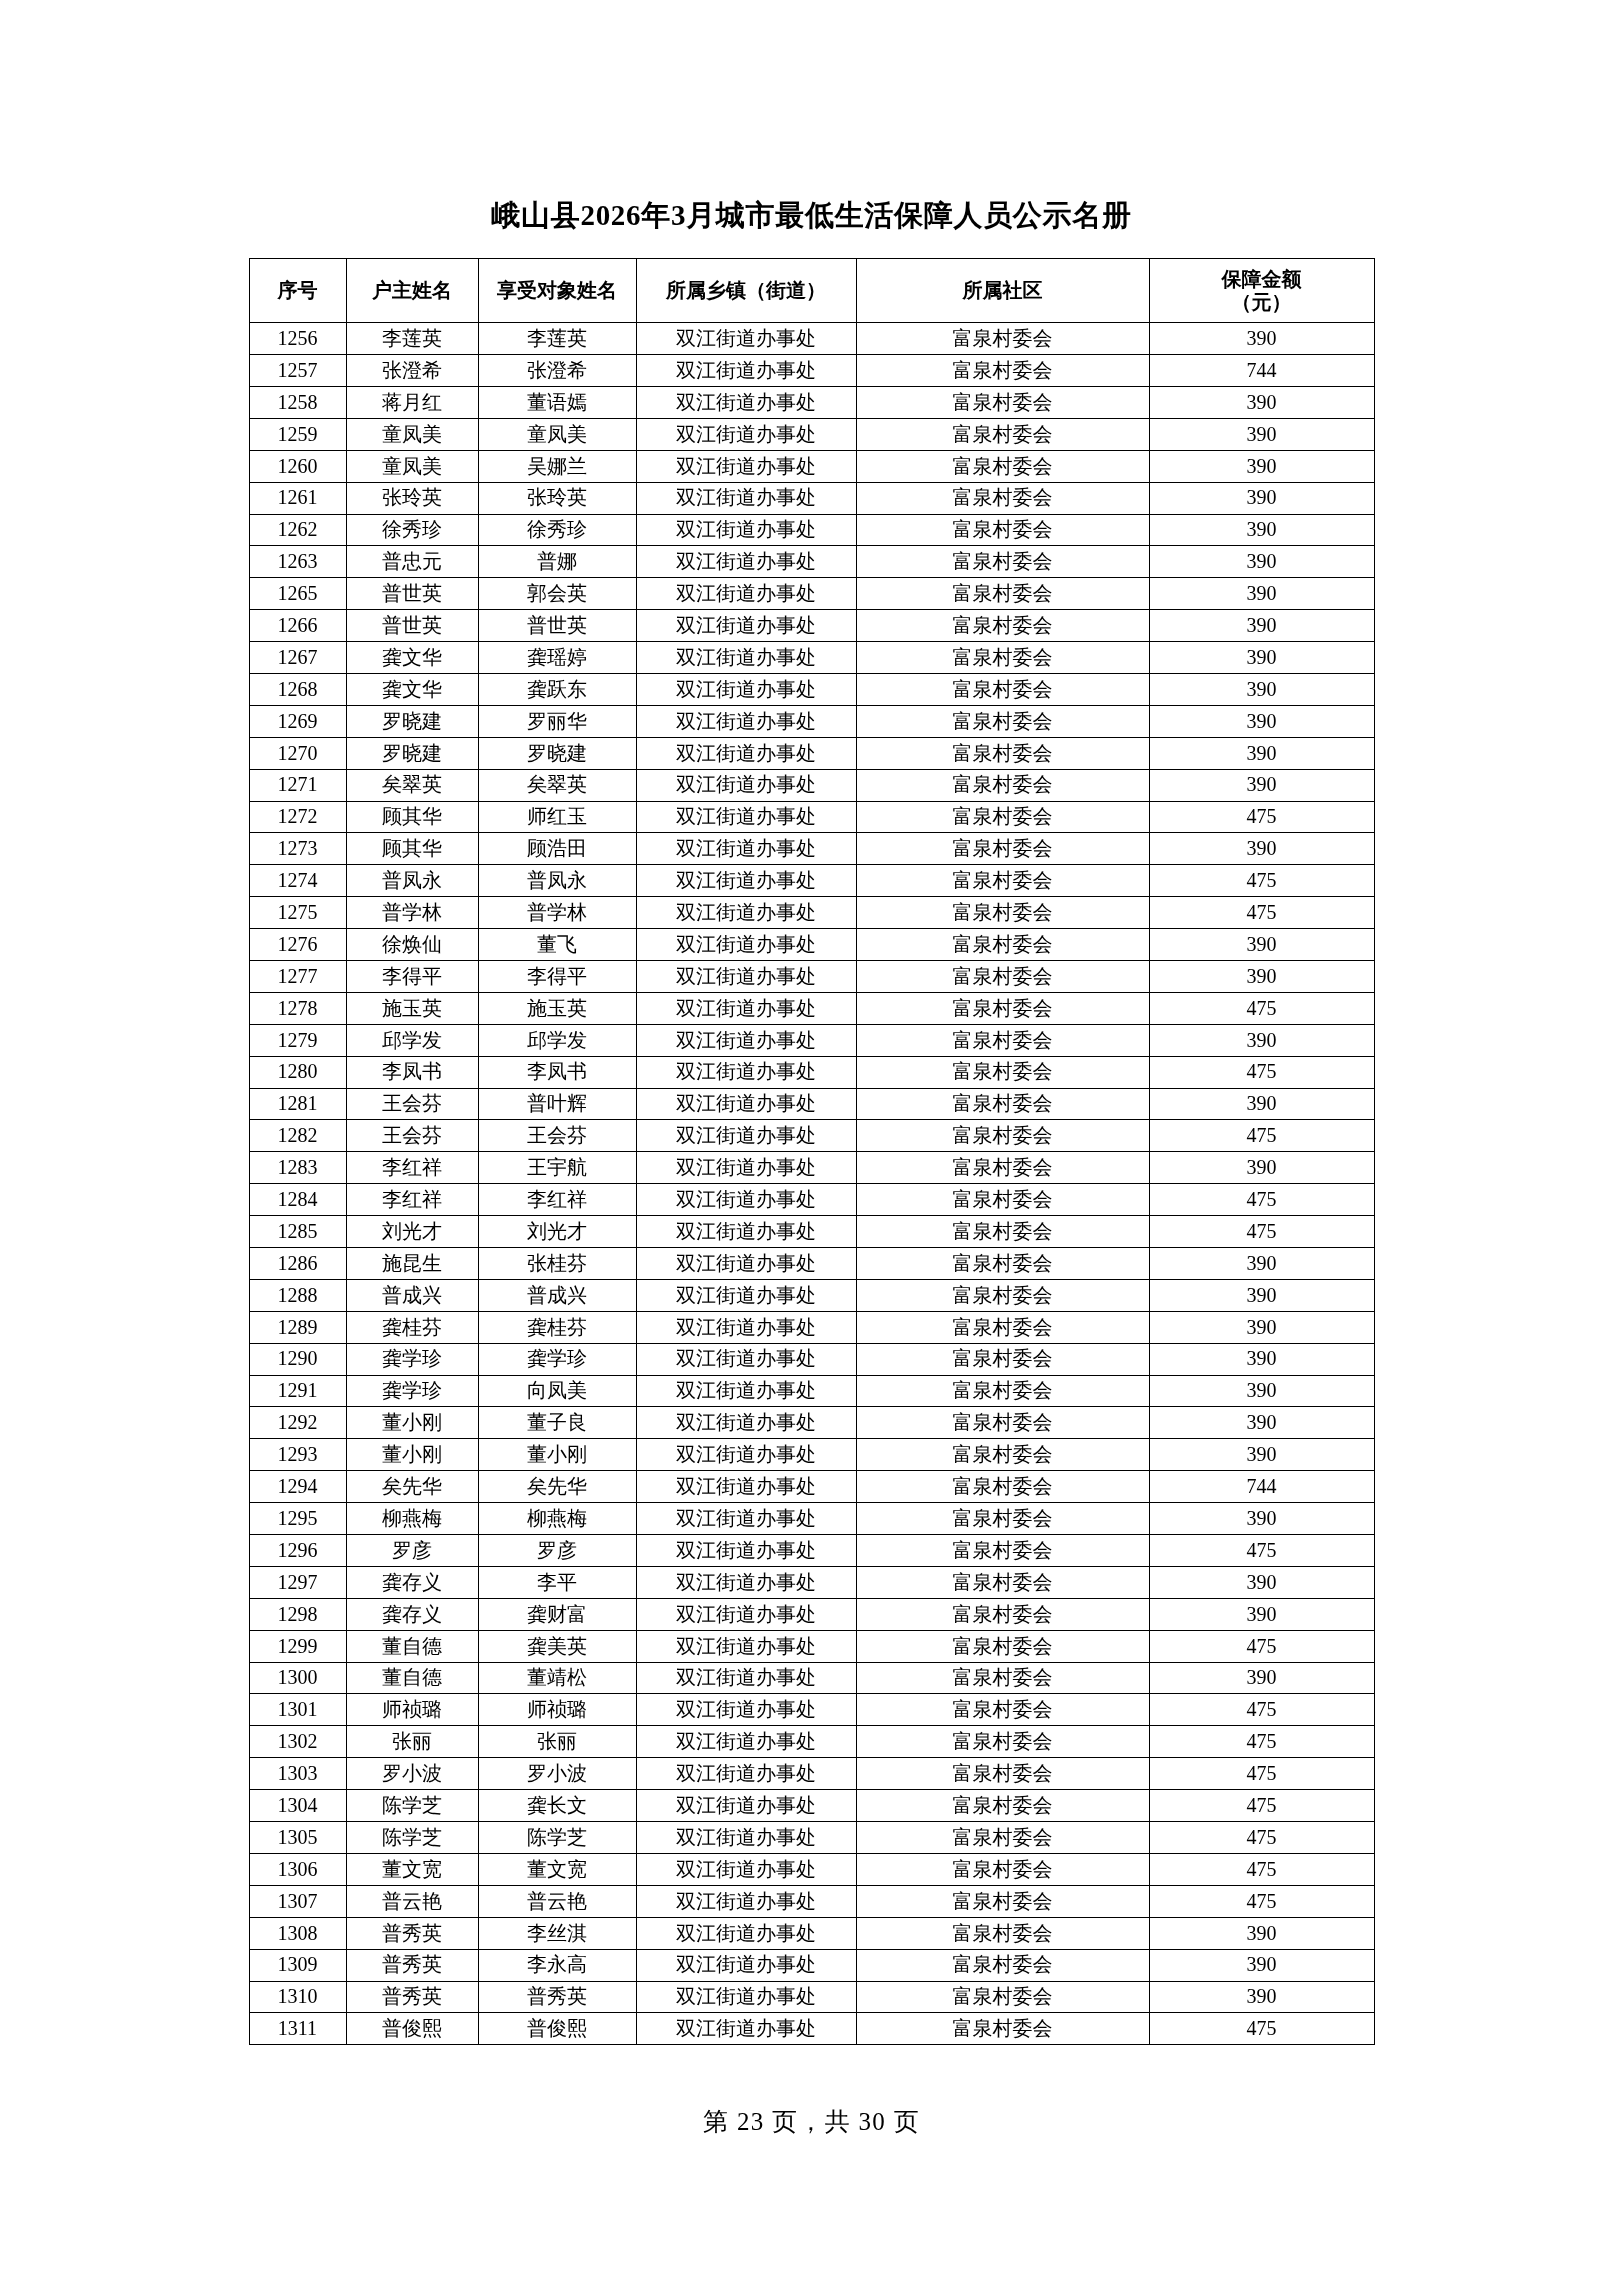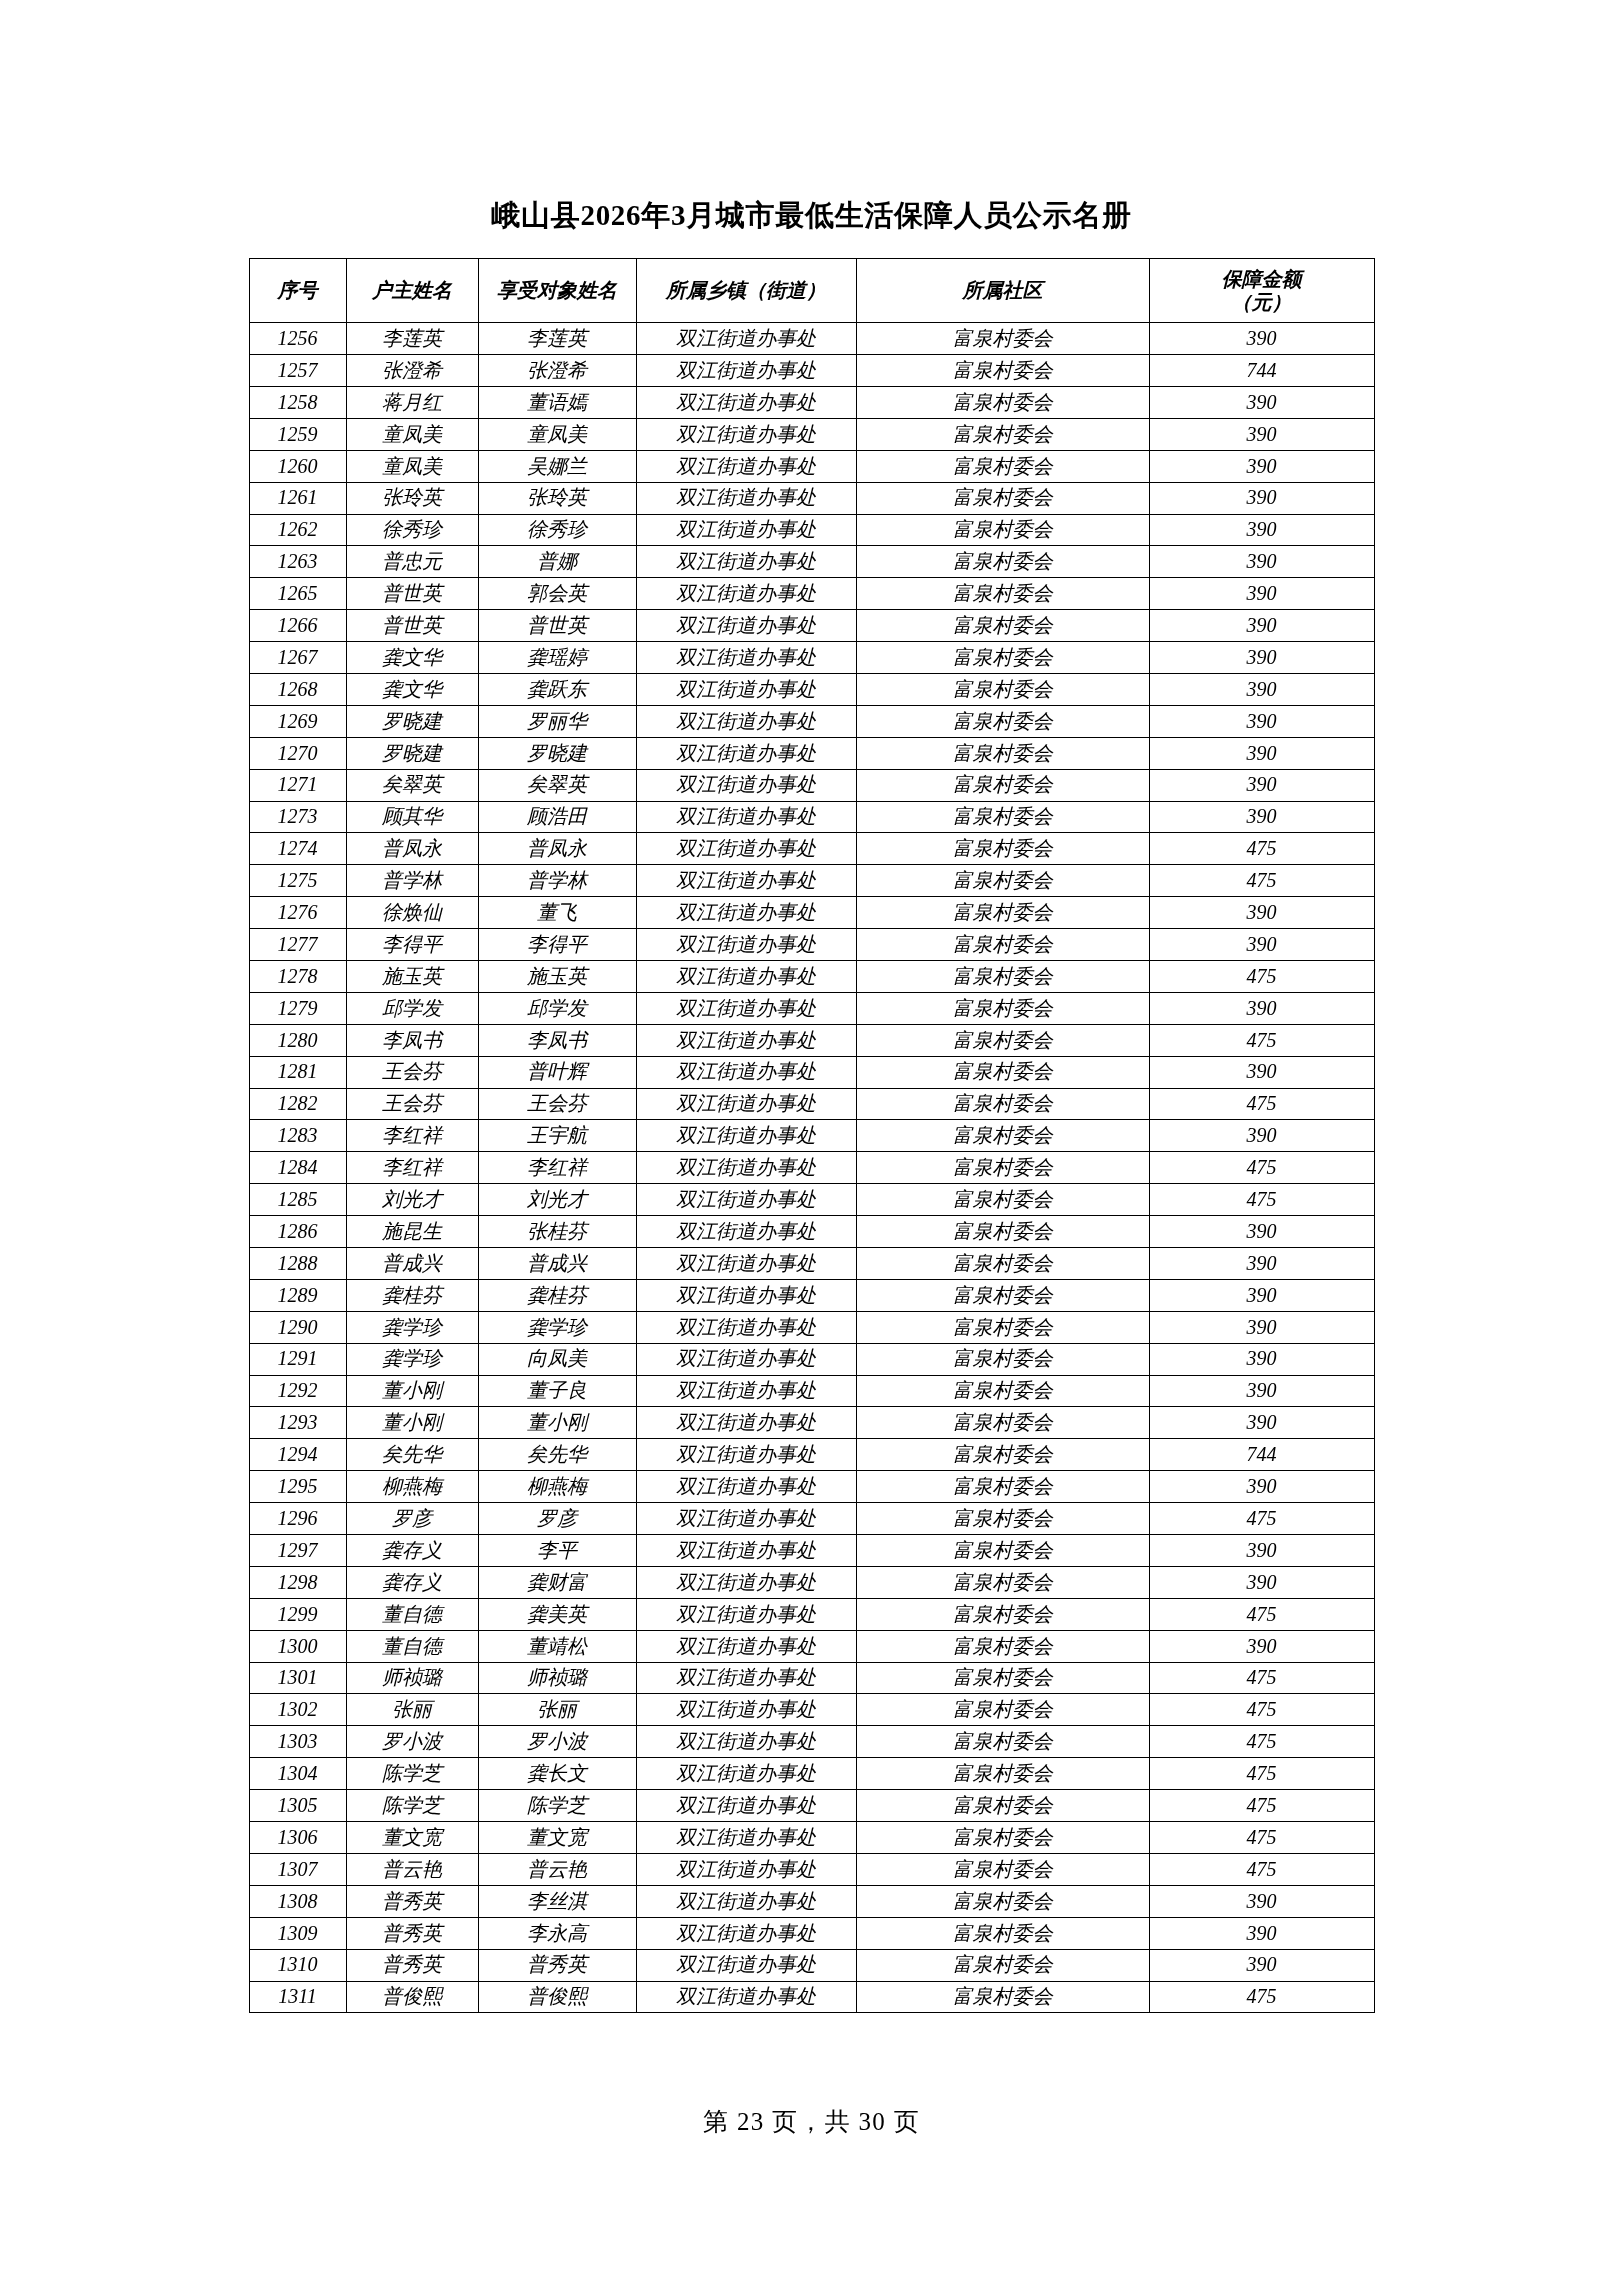--- a/index.html
+++ b/index.html
@@ -26,21 +26,20 @@
     font-weight: bold;
     font-size: 29px;
     letter-spacing: 0.7px;
     margin: 0 0 22px 0;
   }
   table.roster {
     border-collapse: collapse;
     width: 1126px;
     margin: 0 auto;
     table-layout: fixed;
-    font-style: italic;
   }
   table.roster th,
   table.roster td {
     border: 1.3px solid #000000;
     text-align: center;
     vertical-align: middle;
     font-size: 20px;
     line-height: 1.0;
     padding: 1.3px 0 2.6px 0;
     height: 27px;
@@ -218,20 +217,28 @@
         </tr>
         <tr>
           <td>1271</td>
           <td>矣翠英</td>
           <td>矣翠英</td>
           <td>双江街道办事处</td>
           <td>富泉村委会</td>
           <td>390</td>
         </tr>
         <tr>
+          <td>1272</td>
+          <td>顾其华</td>
+          <td>师红玉</td>
+          <td>双江街道办事处</td>
+          <td>富泉村委会</td>
+          <td>475</td>
+        </tr>
+        <tr>
           <td>1273</td>
           <td>顾其华</td>
           <td>顾浩田</td>
           <td>双江街道办事处</td>
           <td>富泉村委会</td>
           <td>390</td>
         </tr>
         <tr>
           <td>1274</td>
           <td>普凤永</td>

